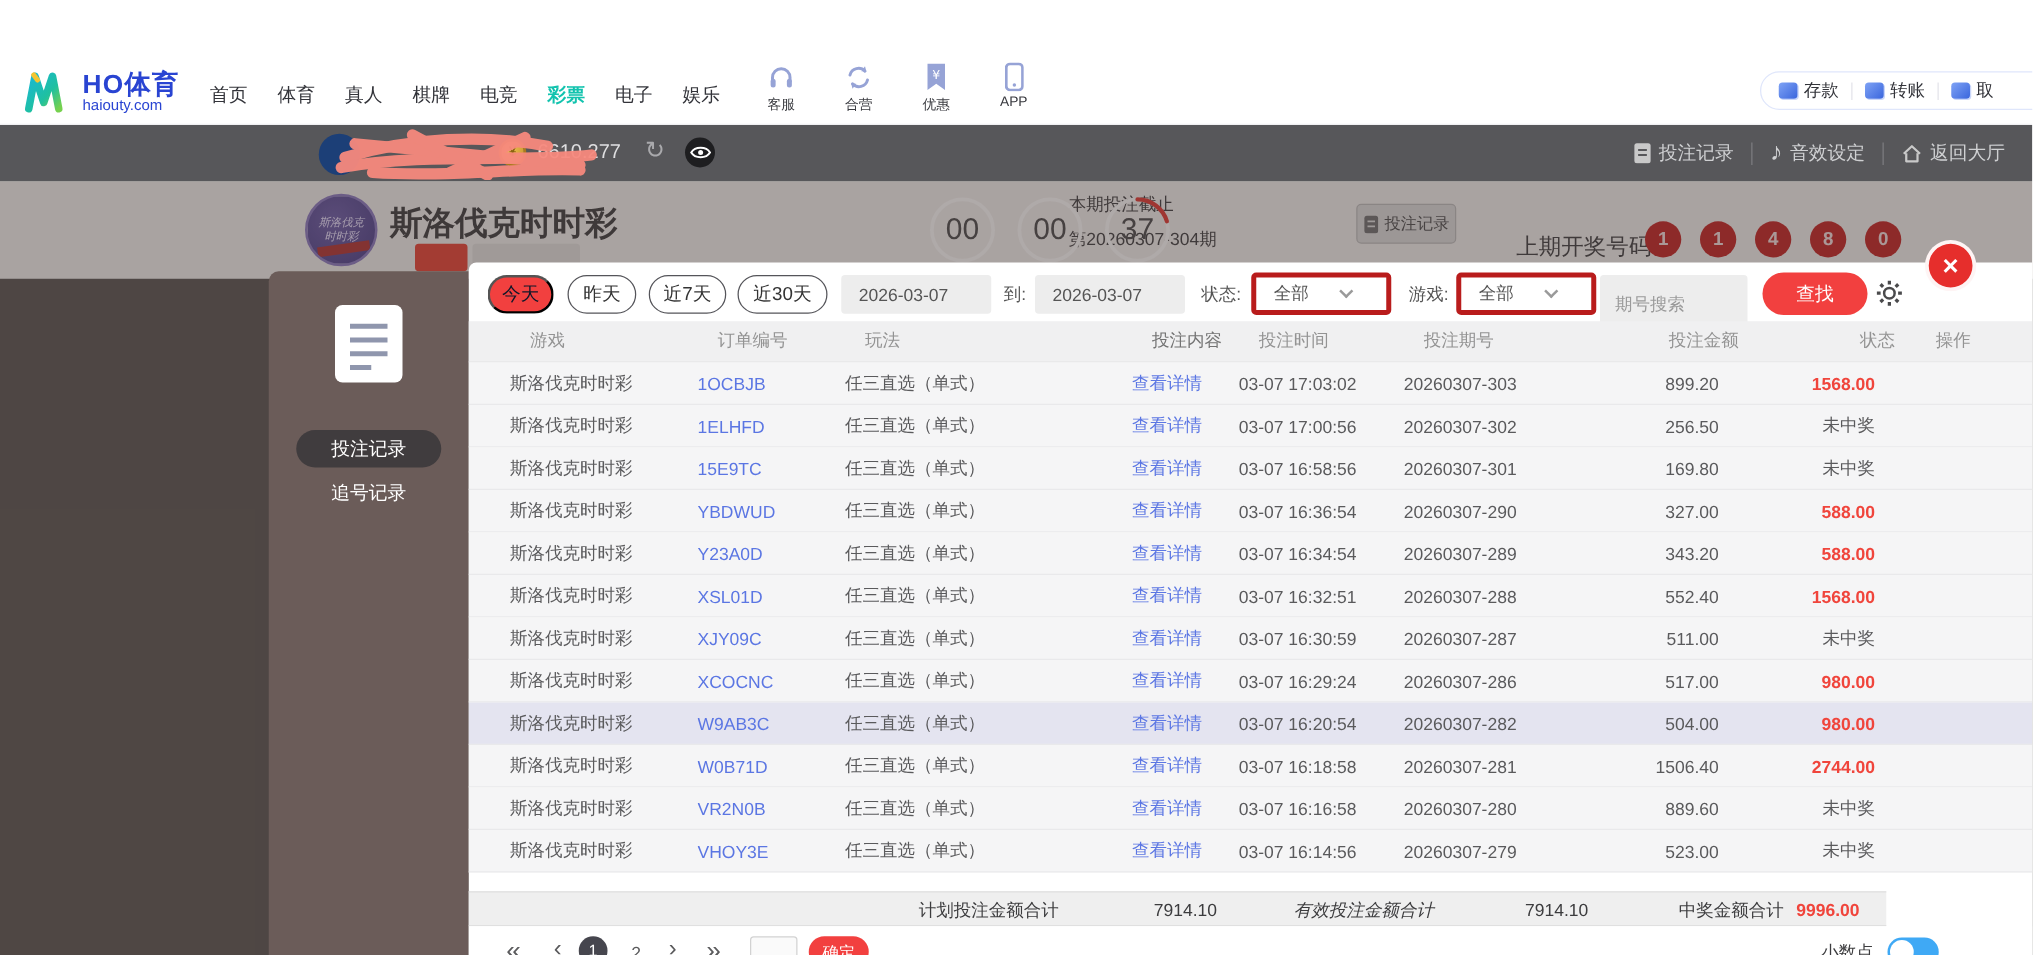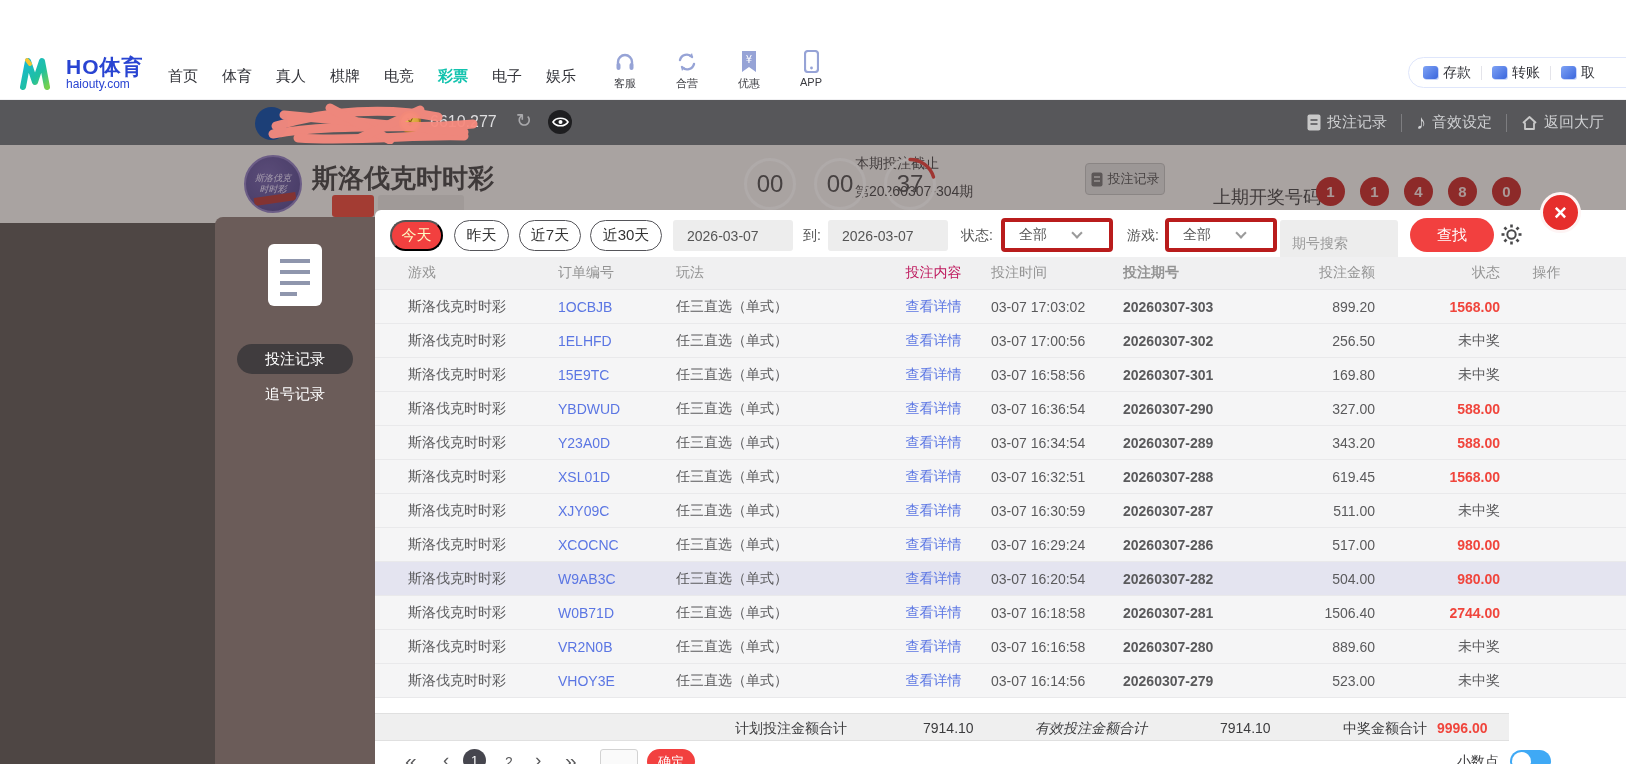--- a/index.html
+++ b/index.html
@@ -59,43 +59,43 @@
   .msidebar { position:absolute; left:215px; top:172px; width:160px; height:565px; background:#6b5c59; border-radius:8px 0 0 0; z-index:10; }
   .doc-icon { position:absolute; left:52px; top:26px; }
   .side-pill { position:absolute; left:22px; top:127px; width:116px; height:30px; border-radius:16px; background:#403c3e; color:#fff; font-size:15px; display:flex; align-items:center; justify-content:center; cursor:pointer; }
   .side-item { position:absolute; left:0; top:168px; width:160px; text-align:center; color:#fff; font-size:15px; cursor:pointer; }
 
   .panel { position:absolute; left:375px; top:165px; width:1251px; height:572px; background:#fff; border-radius:6px 0 0 0; z-index:10; }
   .close-btn { position:absolute; left:1540px; top:147px; width:41px; height:41px; border-radius:50%; background:#e62e2c; border:3px solid rgba(255,255,255,.95); color:#fff; font-size:22px; font-weight:bold; display:flex; align-items:center; justify-content:center; z-index:12; cursor:pointer; }
 
   
   .fpill { position:absolute; top:10px; height:31px; border-radius:16px; display:flex; align-items:center; justify-content:center; font-size:15px; cursor:pointer; }
-  .fpill.red { background:#f2403f; color:#fef9c3; }
+  .fpill.red { background:#f2403f; color:#0f172a; }
   .fpill.ghost { background:#fff; border:1px solid #55555a; color:#333; }
   .dinput { position:absolute; top:10px; width:120px; height:31px; background:#ededed; border:none; border-radius:3px; font-size:14px; color:#555; padding-left:14px; font-family:inherit; }
   .flabel { position:absolute; top:17px; font-size:14px; color:#555; }
   .fselect { position:absolute; top:8px; width:112px; height:34px; background:#fff; border:4px solid #b91c1c; border-radius:4px; display:flex; align-items:center; justify-content:space-between; padding:0 28px 0 14px; font-size:14px; color:#555; cursor:pointer; }
   .chev { width:8px; height:8px; border-right:2px solid #9a9a9a; border-bottom:2px solid #9a9a9a; transform:rotate(45deg); margin-top:-4px; }
   .sinput { position:absolute; left:905px; top:10px; width:118px; height:45px; background:#ededed; border:none; border-radius:3px; font-size:14px; color:#555; padding-left:12px; font-family:inherit; }
   .sinput::placeholder { color:#9a9a9a; }
   .search-btn { position:absolute; left:1035px; top:8px; width:84px; height:34px; border-radius:17px; background:#f2403f; color:#fff; font-size:15px; border:none; cursor:pointer; font-family:inherit; }
   .gear { position:absolute; left:1125px; top:13px; cursor:pointer; }
 
   
-  .thead { position:absolute; left:0; top:47px; width:1251px; height:33px; background:#f0f0f1; border-bottom:1px solid #e6e6e8; display:flex; align-items:center; padding-left:33px; font-size:14px; color:#939393; }
+  .thead { position:absolute; left:0; top:47px; width:1251px; height:33px; background:#f0f0f1; border-bottom:1px solid #e6e6e8; display:flex; align-items:center; padding-left:49px; font-size:14px; color:#939393; }
   .tbody { position:absolute; left:0; top:80px; width:1251px; }
   .trow { display:flex; align-items:center; height:34px; background:#f5f5f6; border-bottom:1px solid #e9e9eb; padding-left:33px; font-size:14px; color:#5a5a5c; }
   .trow.hl { background:#e4e4f0; }
   .cell { overflow:hidden; white-space:nowrap; }
   .c-game   { width:150px; }
   .c-order  { width:118px; color:#5b76e3; cursor:pointer; }
   .c-play   { width:200px; }
   .c-content{ width:115px; text-align:center; color:#5b76e3; cursor:pointer; }
   .c-time   { width:132px; }
-  .c-period { width:157px;font-weight:bold; }
+  .c-period { width:157px; }
   .c-amount { width:95px;  text-align:right; }
   .c-status { width:125px; text-align:right; }
   .c-status.won { color:#f0453c; font-weight:bold; }
   .c-action { width:93px;  text-align:center; }
 
   
   .totals { position:absolute; left:0; top:503px; width:1134px; height:28px; background:#efefef; border-top:1px solid #e0e0e0; border-bottom:1px solid #e0e0e0; font-size:14px; color:#3c3c3e; }
   .totals span { position:absolute; top:6px; }
   .t-win-val { color:#f0453c; font-weight:bold; }
 
@@ -353,21 +353,21 @@
               <line x1="16.5" y1="6.5" x2="18.6" y2="4.4"></line>
             </g>
           </g>
         </svg>
     </span>
 
     <div class="thead">
       <span class="cell c-game">游戏</span>
       <span class="cell c-order" style="color:#939393;cursor:default;">订单编号</span>
       <span class="cell c-play">玩法</span>
-      <span class="cell c-content" style="color:#be185d;cursor:default;">投注内容</span>
+      <span class="cell c-content" style="color:#737373;cursor:default;">投注内容</span>
       <span class="cell c-time">投注时间</span>
       <span class="cell c-period">投注期号</span>
       <span class="cell c-amount">投注金额</span>
       <span class="cell c-status">状态</span>
       <span class="cell c-action">操作</span>
     </div>
 
     <div class="tbody">
   <div class="trow">
     <span class="cell c-game">斯洛伐克时时彩</span>
@@ -429,21 +429,21 @@
     <span class="cell c-action"></span>
   </div>
 
   <div class="trow">
     <span class="cell c-game">斯洛伐克时时彩</span>
     <span class="cell c-order">XSL01D</span>
     <span class="cell c-play">任三直选（单式）</span>
     <span class="cell c-content">查看详情</span>
     <span class="cell c-time">03-07 16:32:51</span>
     <span class="cell c-period">20260307-288</span>
-    <span class="cell c-amount">619.45</span>
+    <span class="cell c-amount">552.40</span>
     <span class="cell c-status won">1568.00</span>
     <span class="cell c-action"></span>
   </div>
 
   <div class="trow">
     <span class="cell c-game">斯洛伐克时时彩</span>
     <span class="cell c-order">XJY09C</span>
     <span class="cell c-play">任三直选（单式）</span>
     <span class="cell c-content">查看详情</span>
     <span class="cell c-time">03-07 16:30:59</span>

